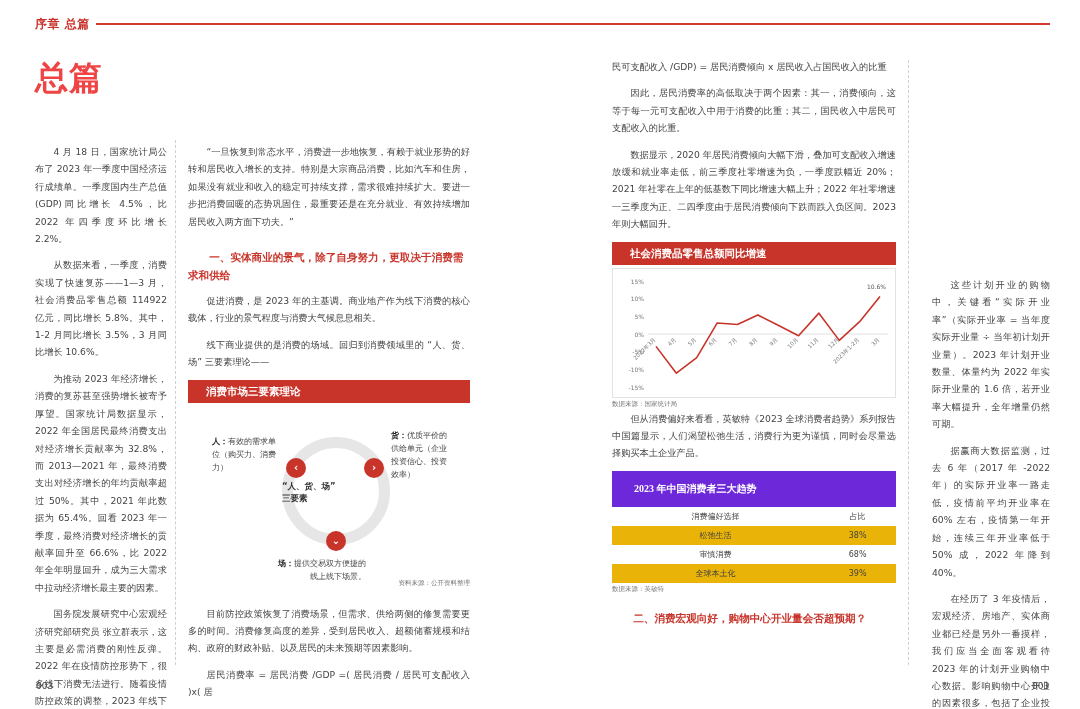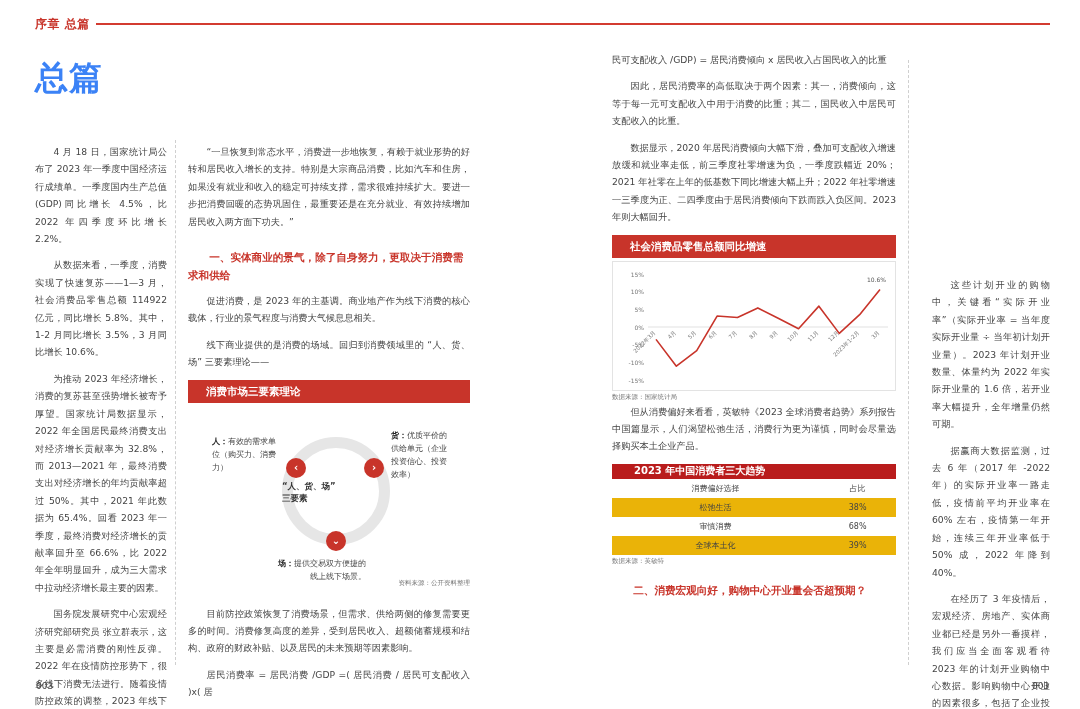--- a/index.html
+++ b/index.html
@@ -3,29 +3,29 @@
 <meta charset="utf-8">
 <style>
   * { box-sizing: border-box; margin: 0; padding: 0; }
   html, body { width: 1080px; height: 709px; background: #ffffff; overflow: hidden; }
   body { position: relative; font-family: "DejaVu Sans", sans-serif; color: #3a3a3a; }
 
   .header-row { position: absolute; left: 35px; top: 16px; width: 1015px; height: 16px; display: flex; align-items: center; }
   .chapter-label { font-size: 12px; font-weight: bold; color: #c8342a; white-space: nowrap; letter-spacing: 0.5px; }
   .chapter-line { flex: 1; height: 1.5px; background: #d33b30; margin-left: 6px; }
 
-  .big-title { position: absolute; left: 35px; top: 56px; font-size: 33px; font-weight: bold; color: #3b82f6; letter-spacing: 1px; }
+  .big-title { position: absolute; left: 35px; top: 56px; font-size: 33px; font-weight: bold; color: #ef4444; letter-spacing: 1px; }
 
   .p { font-size: 9.2px; line-height: 17.4px; color: #444; text-align: justify; }
   .indent { text-indent: 2em; }
   .gap { margin-bottom: 9px; }
 
   .col1 { position: absolute; left: 35px; top: 143px; width: 132px; }
   .col2 { position: absolute; left: 188px; top: 143px; width: 282px; }
-  .col3 { position: absolute; left: 612px; top: 51px; width: 284px; }
+  .col3 { position: absolute; left: 612px; top: 58px; width: 284px; }
   .col4 { position: absolute; left: 932px; top: 276px; width: 118px; }
 
   .vdiv { position: absolute; width: 0; border-left: 1px dashed #cfcfcf; }
   .vdiv.d1 { left: 175px; top: 140px; height: 525px; }
   .vdiv.d2 { left: 908px; top: 60px; height: 605px; }
 
   .section-heading { font-size: 10.6px; line-height: 18px; color: #c8342a; font-weight: bold; text-indent: 2em; margin: 18px 0 8px 0; }
 
   .red-banner { background: #c8342a; color: #fff; font-weight: bold; font-size: 10.5px; height: 23px; line-height: 23px; padding-left: 18px; }
 
@@ -41,21 +41,21 @@
   .dl1 { left: 24px; top: 28px; width: 70px; text-align: left; }
   .dl2 { left: 203px; top: 22px; width: 62px; }
   .dl3 { left: 88px; top: 150px; width: 90px; text-align: right; }
 
   .source { font-size: 6.5px; color: #777; line-height: 12px; }
 
   .chart-box { margin-top: 3px; border: 1px solid #e3e3e3; width: 284px; height: 130px; position: relative; }
   .chart-box svg { position: absolute; left: 0; top: 0; }
 
   table.trend { width: 284px; border-collapse: collapse; font-size: 8px; color: #444; margin-top: 0; }
-  table.trend th.title-cell { background: #b91c1c; color: #fff; text-align: left; font-weight: bold; font-size: 10px; height: 15px; padding-left: 22px; }
+  table.trend th.title-cell { background: #6d28d9; color: #fff; text-align: left; font-weight: bold; font-size: 10px; height: 36px; padding-left: 22px; font-family: Liberation Serif, serif; }
   table.trend td { height: 19px; text-align: center; }
   table.trend tr.shade td { background: #eab308; }
 
   .page-num { position: absolute; font-size: 9px; color: #444; top: 681px; }
   .pn-left { left: 36px; }
   .pn-right { left: 1032px; }
 </style>
 </head>
 <body>
 

